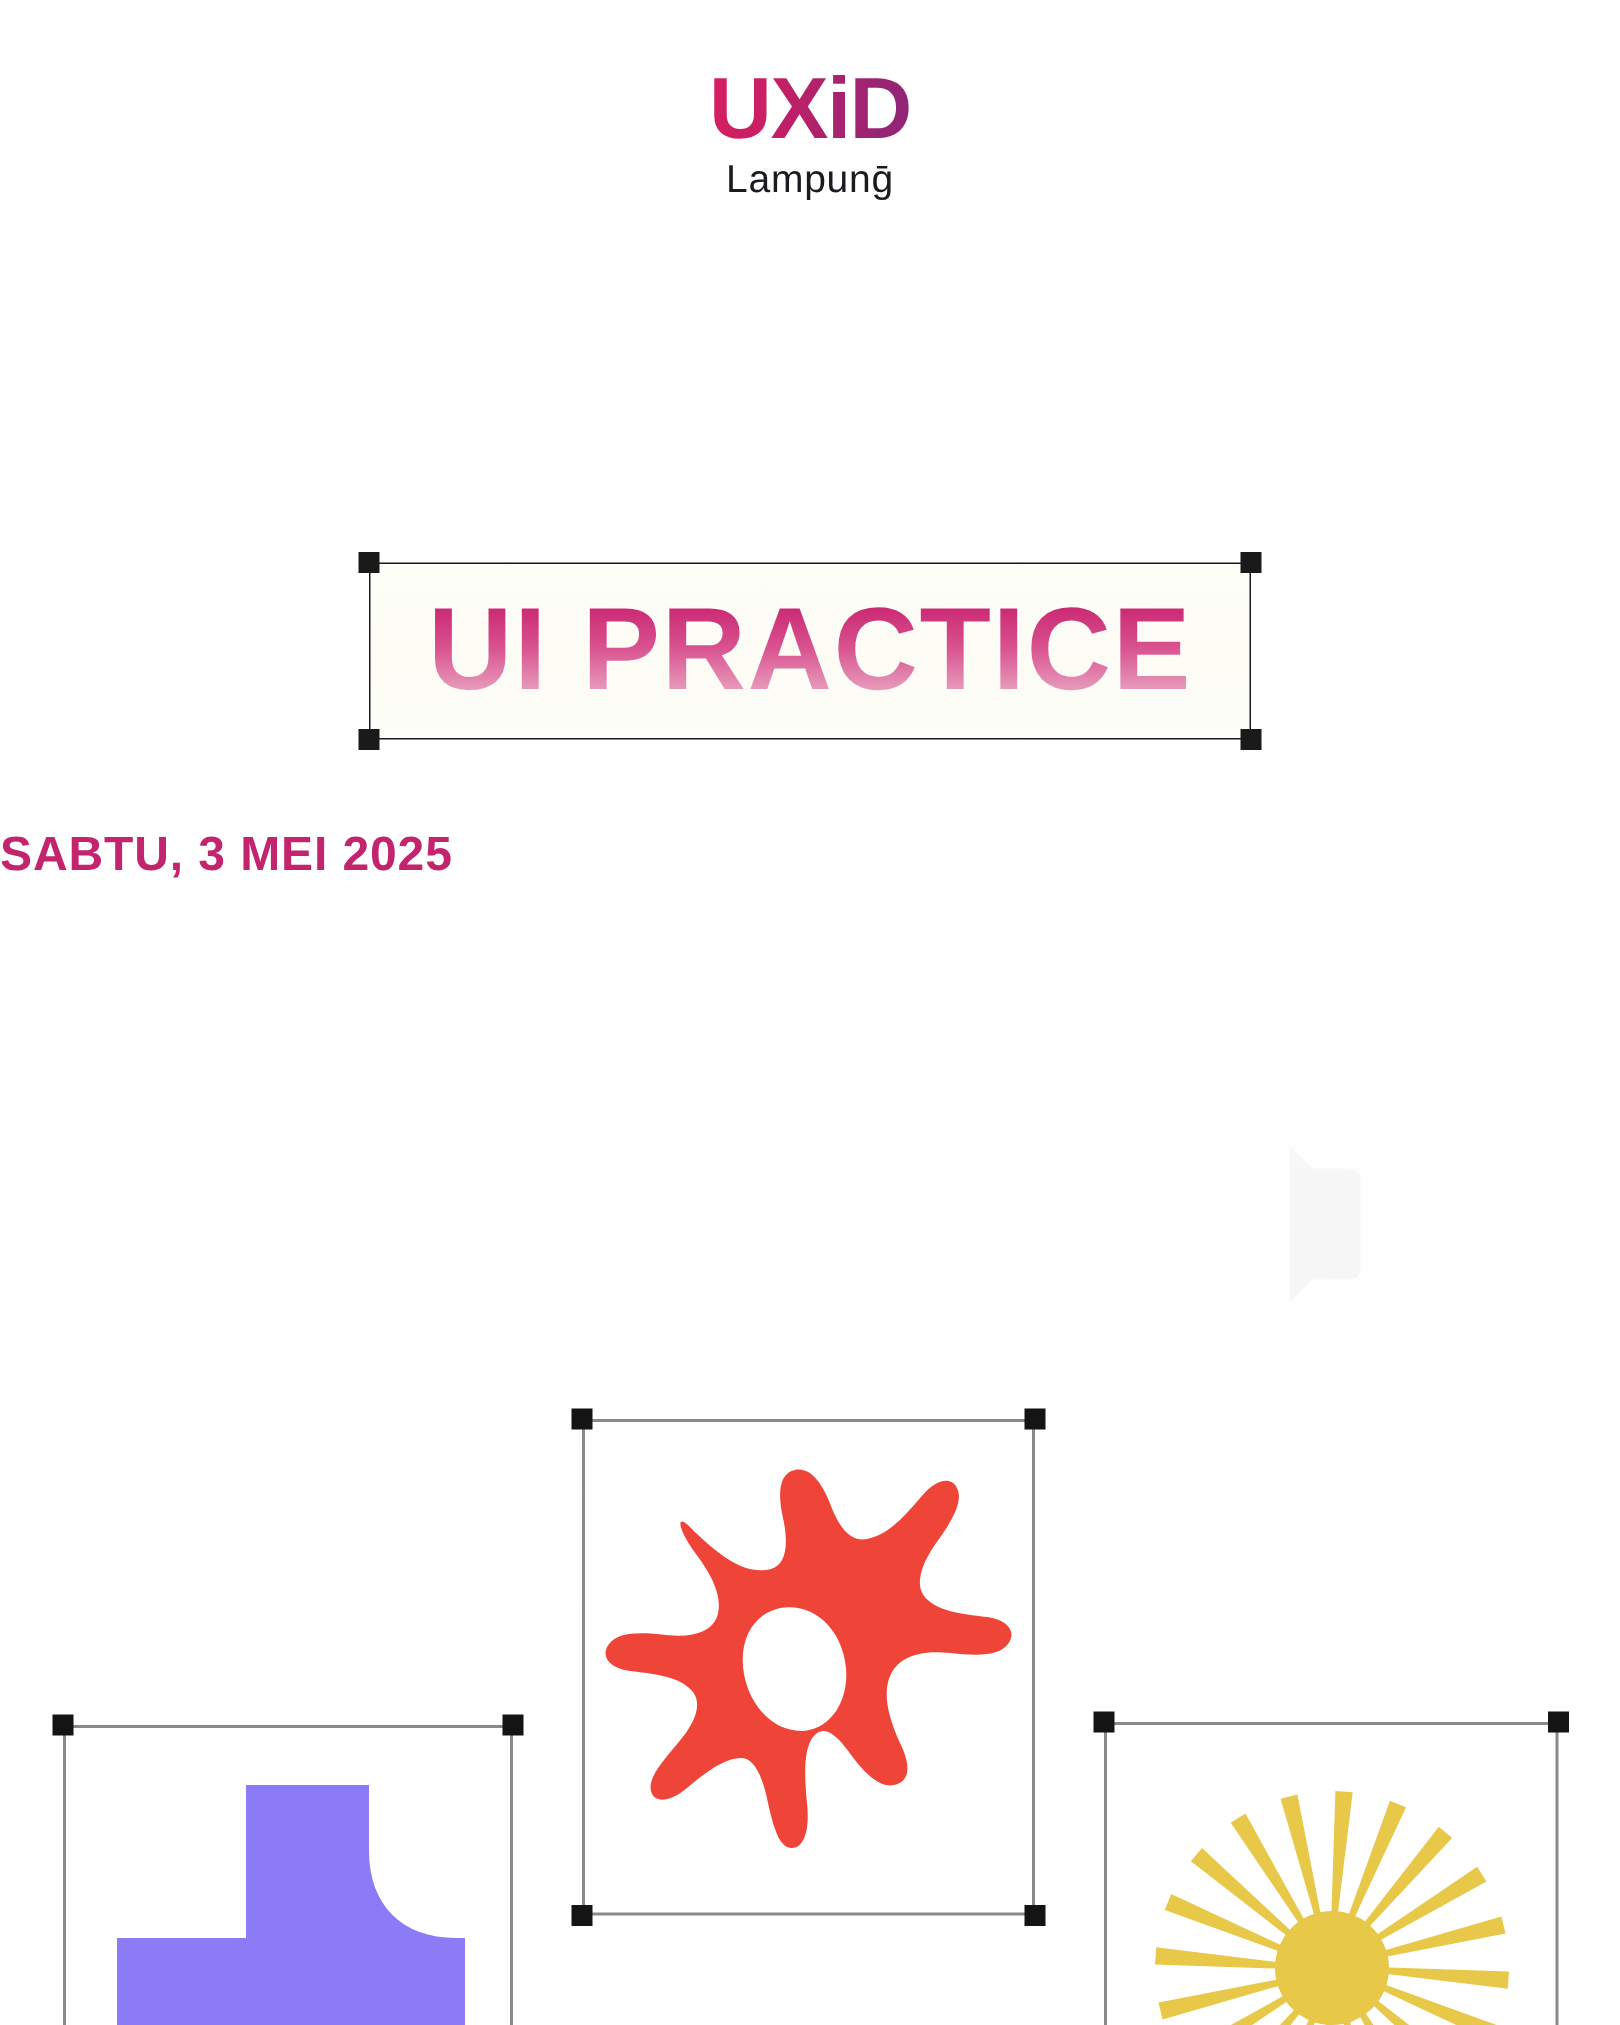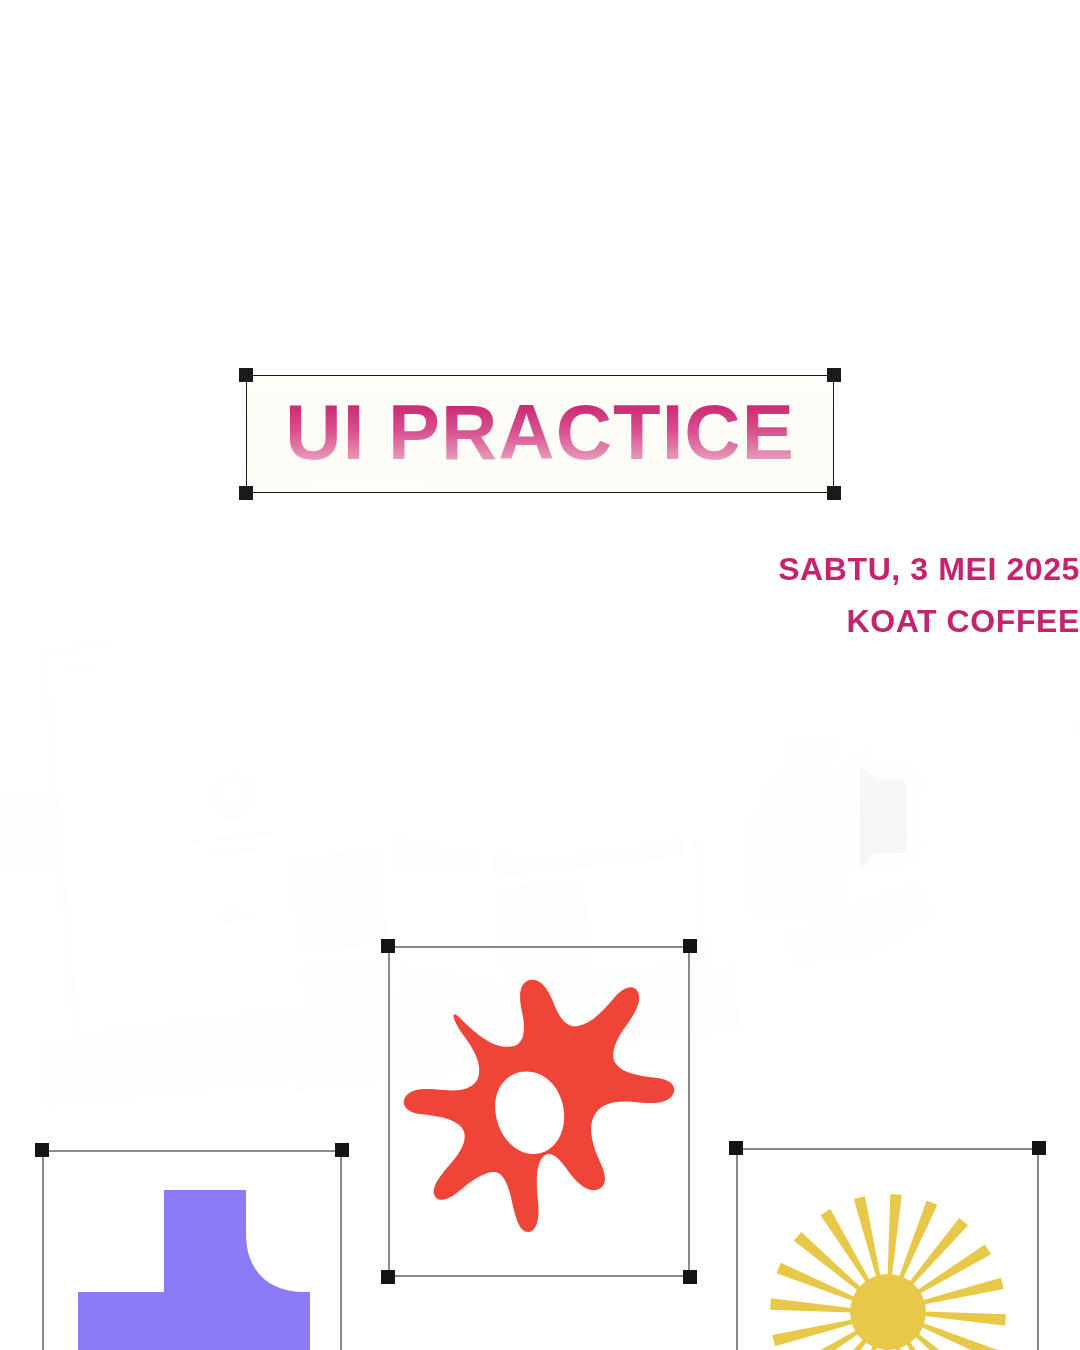--- a/index.html
+++ b/index.html
@@ -265,21 +265,21 @@
     -webkit-background-clip: text;
     background-clip: text;
     color: transparent;
     padding-bottom: 4px;
     white-space: nowrap;
   }
 
   
   #details {
     position:absolute; left:0; top: 544px; width:100%;
-    text-align:right;
+    text-align:left;
     color:#c2246e;
   }
   #details .line {
     font-size: 32px;
     font-weight: 800;
     letter-spacing: 0.6px;
     line-height: 1.62;
   }
 
   
@@ -450,33 +450,36 @@
       <div class="handle" style="width:62px;height:104px;"></div>
     </div>
 
     <div class="phone"></div>
   </div>
 
   <div id="bg-wash"></div>
 
   <div id="content">
 
+    <div id="logo">
+      <span class="wordmark">UXiD</span>
+      <span class="sub">Lampunḡ</span>
+    </div>
 
     <div id="title-frame">
       <div class="box"></div>
       <div id="title-text">UI PRACTICE</div>
       <span class="handle tl"></span>
       <span class="handle tr"></span>
       <span class="handle bl"></span>
       <span class="handle br"></span>
     </div>
 
     <div id="details">
       <div class="line">SABTU, 3 MEI 2025</div>
-      <div class="line">KOAT COFFEE</div>
     </div>
 
     <div id="splat-frame">
       <div class="box"></div>
       <svg id="splat-svg" viewBox="0 0 274 262">
         <path d="M58 40 C 80 62, 96 72, 112 68 C 122 65, 124 52, 120 34
                  C 116 16, 118 4, 128 2 C 138 0, 146 10, 152 26
                  C 158 42, 166 50, 176 48 C 190 45, 200 34, 212 20
                  C 222 8, 232 6, 236 14 C 240 22, 234 34, 224 48
                  C 212 64, 208 78, 214 86 C 222 96, 238 98, 256 100

